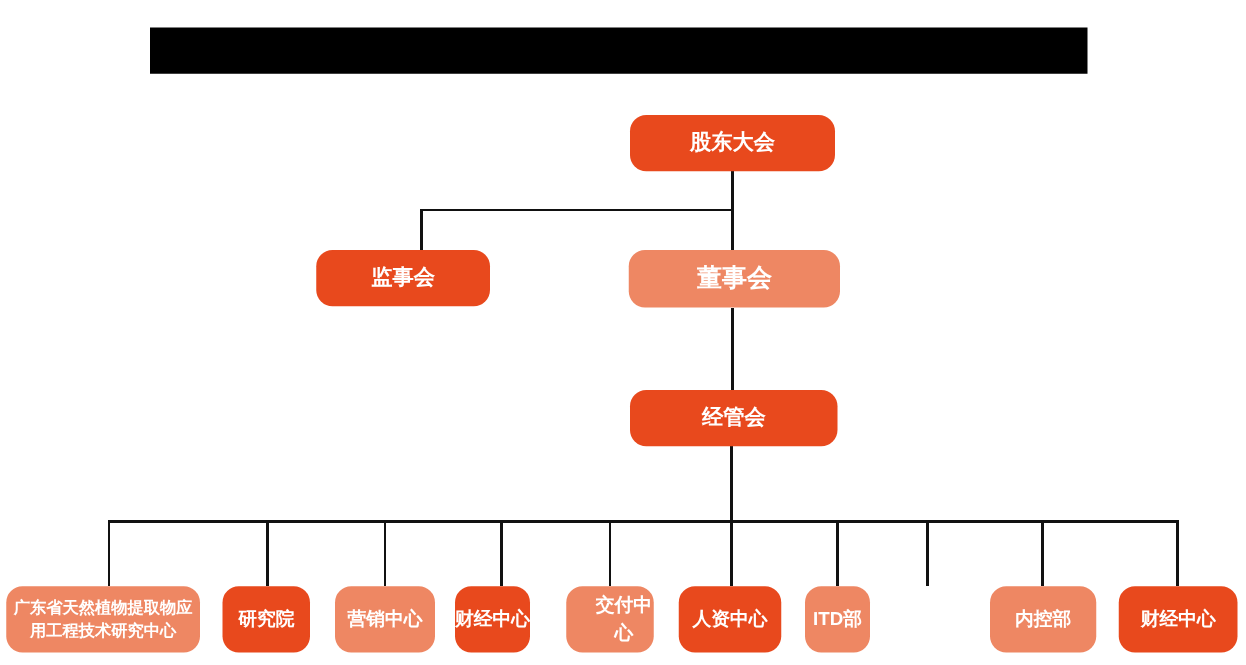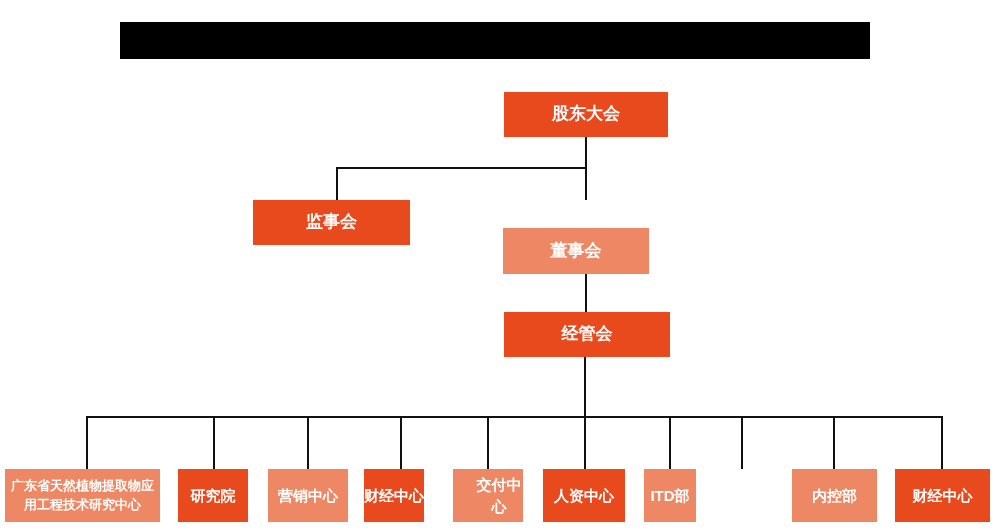--- a/index.html
+++ b/index.html
@@ -39,27 +39,28 @@
   }
   .node {
     position: absolute;
     display: flex;
     align-items: center;
     justify-content: center;
     color: var(--text);
     font-weight: bold;
     text-align: center;
     line-height: 1.45;
+    border-radius: 13px;
   }
   .primary   { background: var(--primary); }
   .secondary { background: var(--secondary); }
 
   .n-shareholders { left: 504px; top:  92px; width: 164px; height: 45px; font-size: 17px; }
-  .n-supervisors  { left: 253px; top: 200px; width: 157px; height: 45px; font-size: 17px; }
-  .n-directors    { left: 503px; top: 200px; width: 146px; height: 46px; font-size: 17px; margin-top: 28px; }
+  .n-supervisors  { left: 253px; top: 200px; width: 139px; height: 45px; font-size: 17px; }
+  .n-directors    { left: 503px; top: 200px; width: 169px; height: 46px; font-size: 20px; }
   .n-management   { left: 504px; top: 312px; width: 166px; height: 45px; font-size: 17px; }
 
   .dept { top: 469px; height: 53px; font-size: 15px; }
   .d0 { left:   5px; width: 155px; font-size: 13px; padding: 0 6px; }
   .d1 { left: 178px; width:  70px; }
   .d2 { left: 268px; width:  80px; }
   .d3 { left: 364px; width:  60px; }
   .d4 { left: 453px; width:  70px; padding-left: 22px; }
   .d5 { left: 543px; width:  82px; }
   .d6 { left: 644px; width:  52px; }

